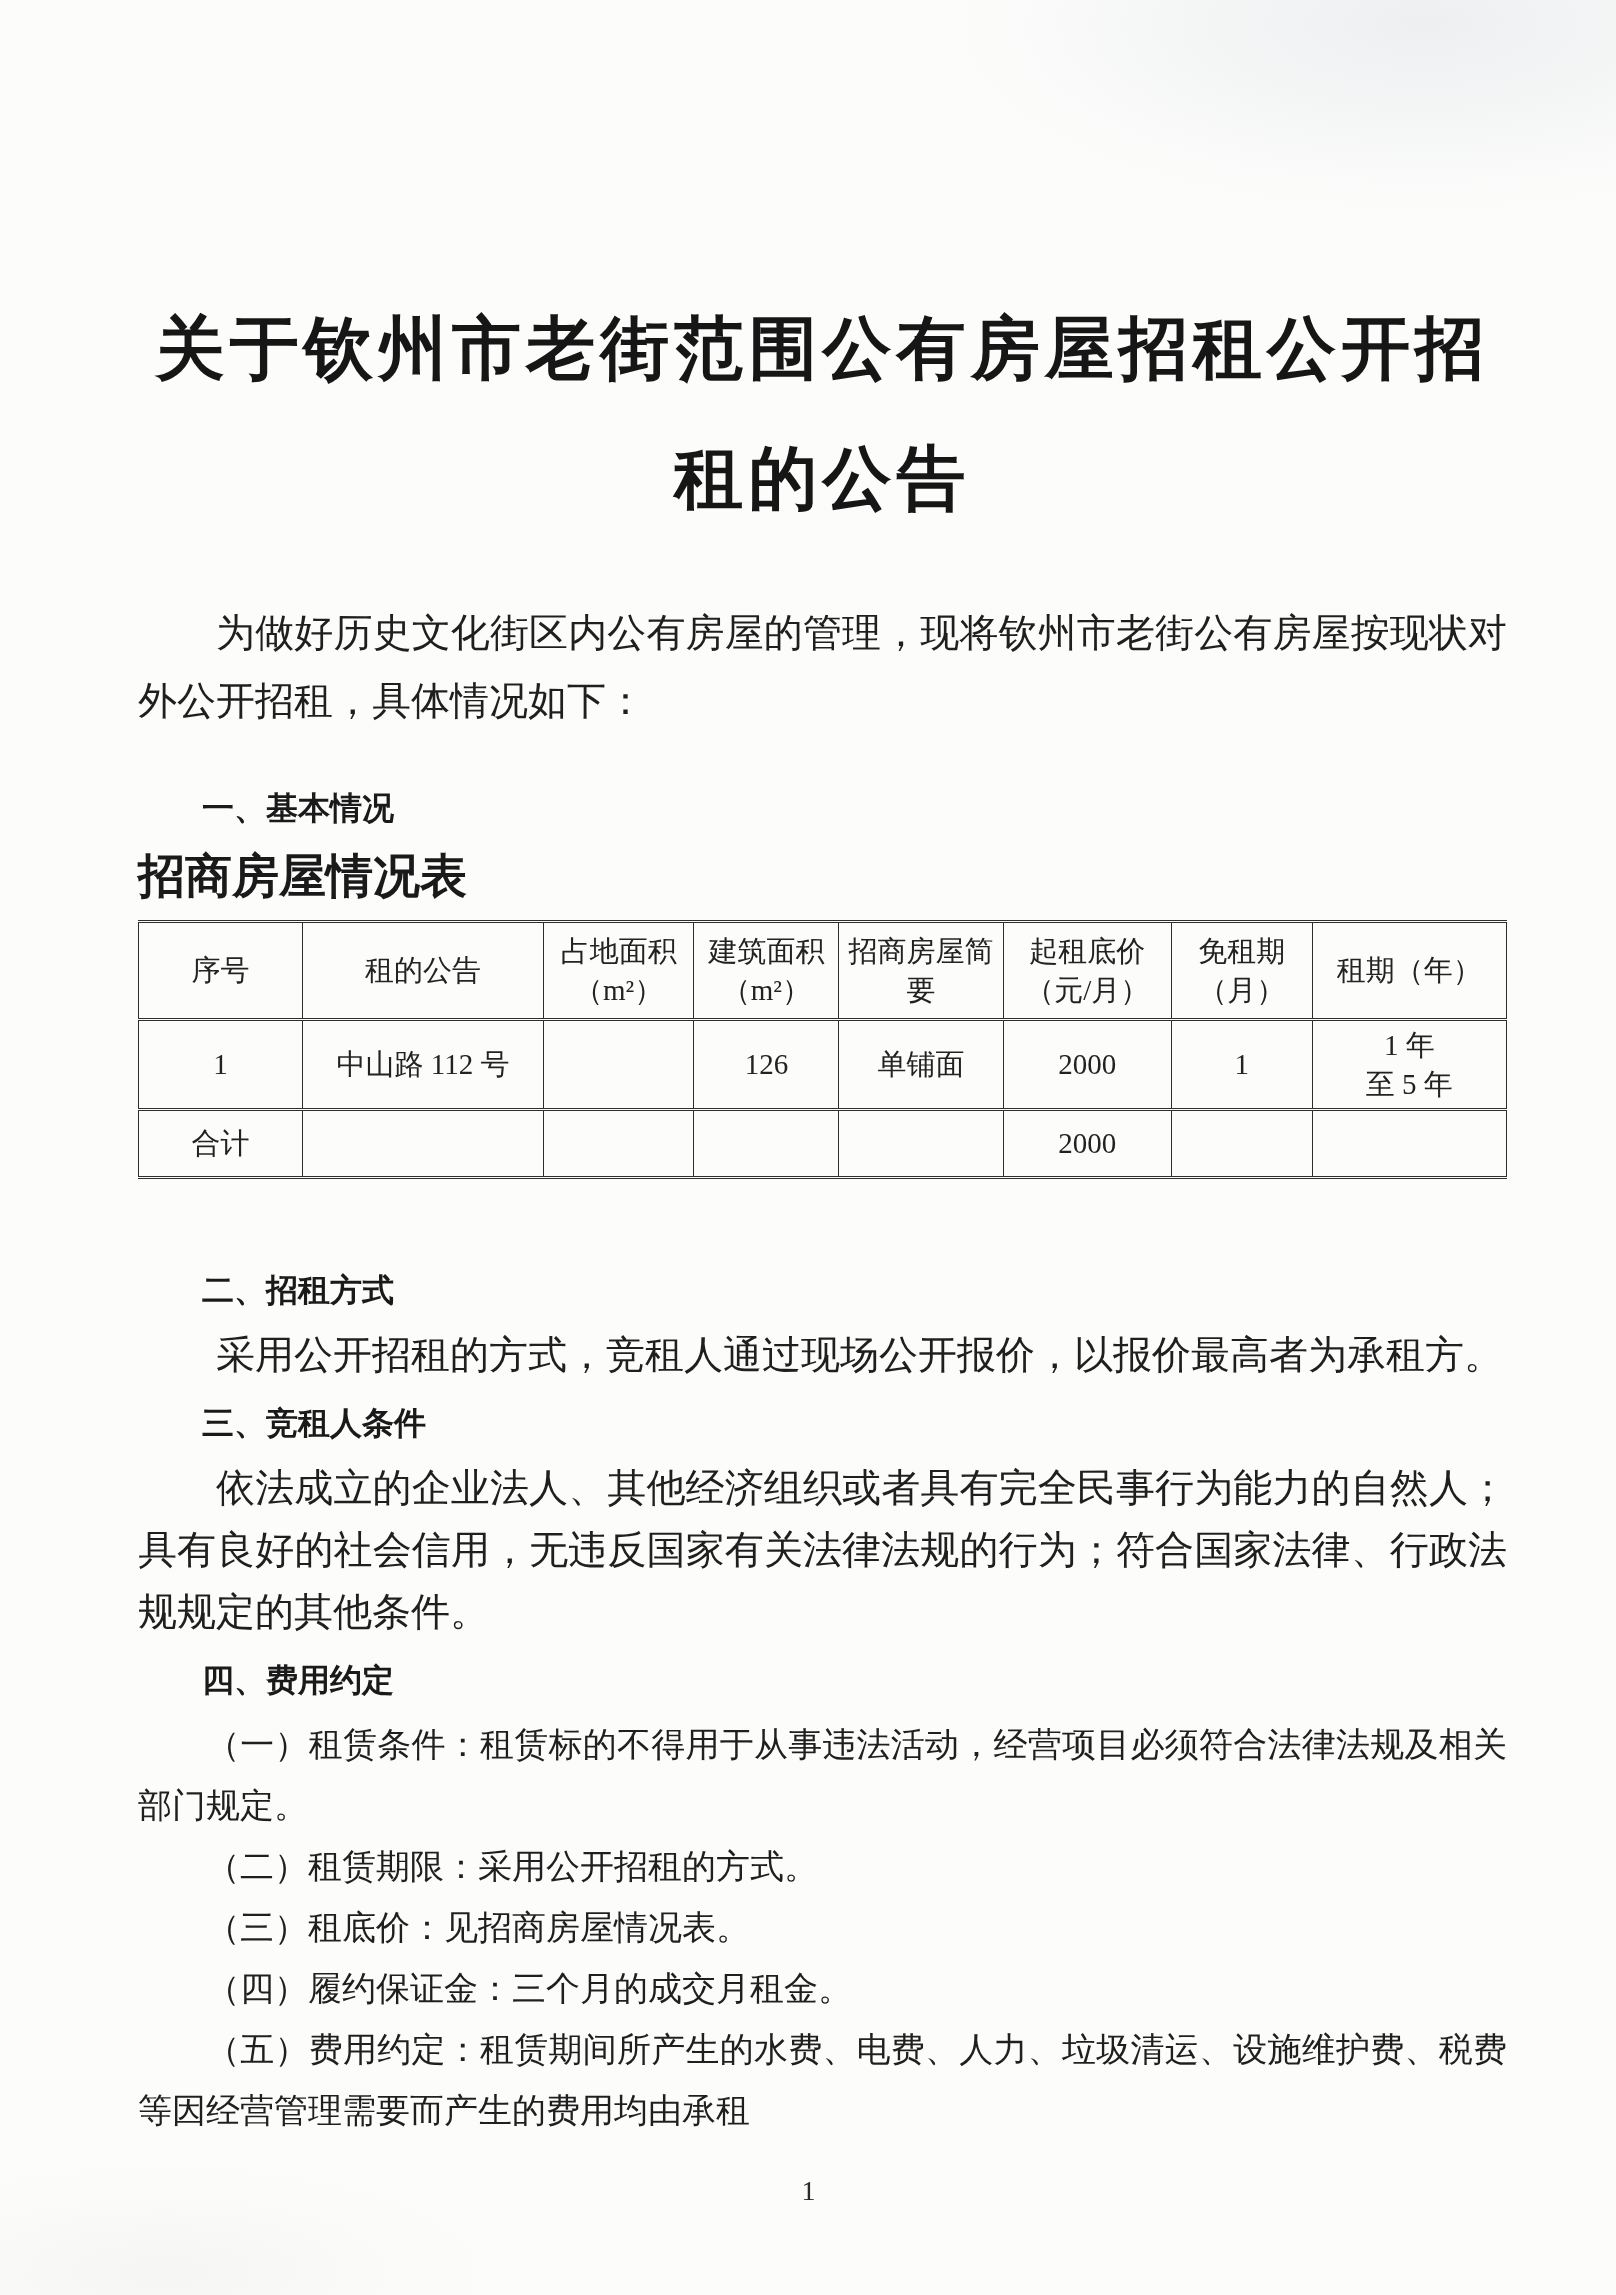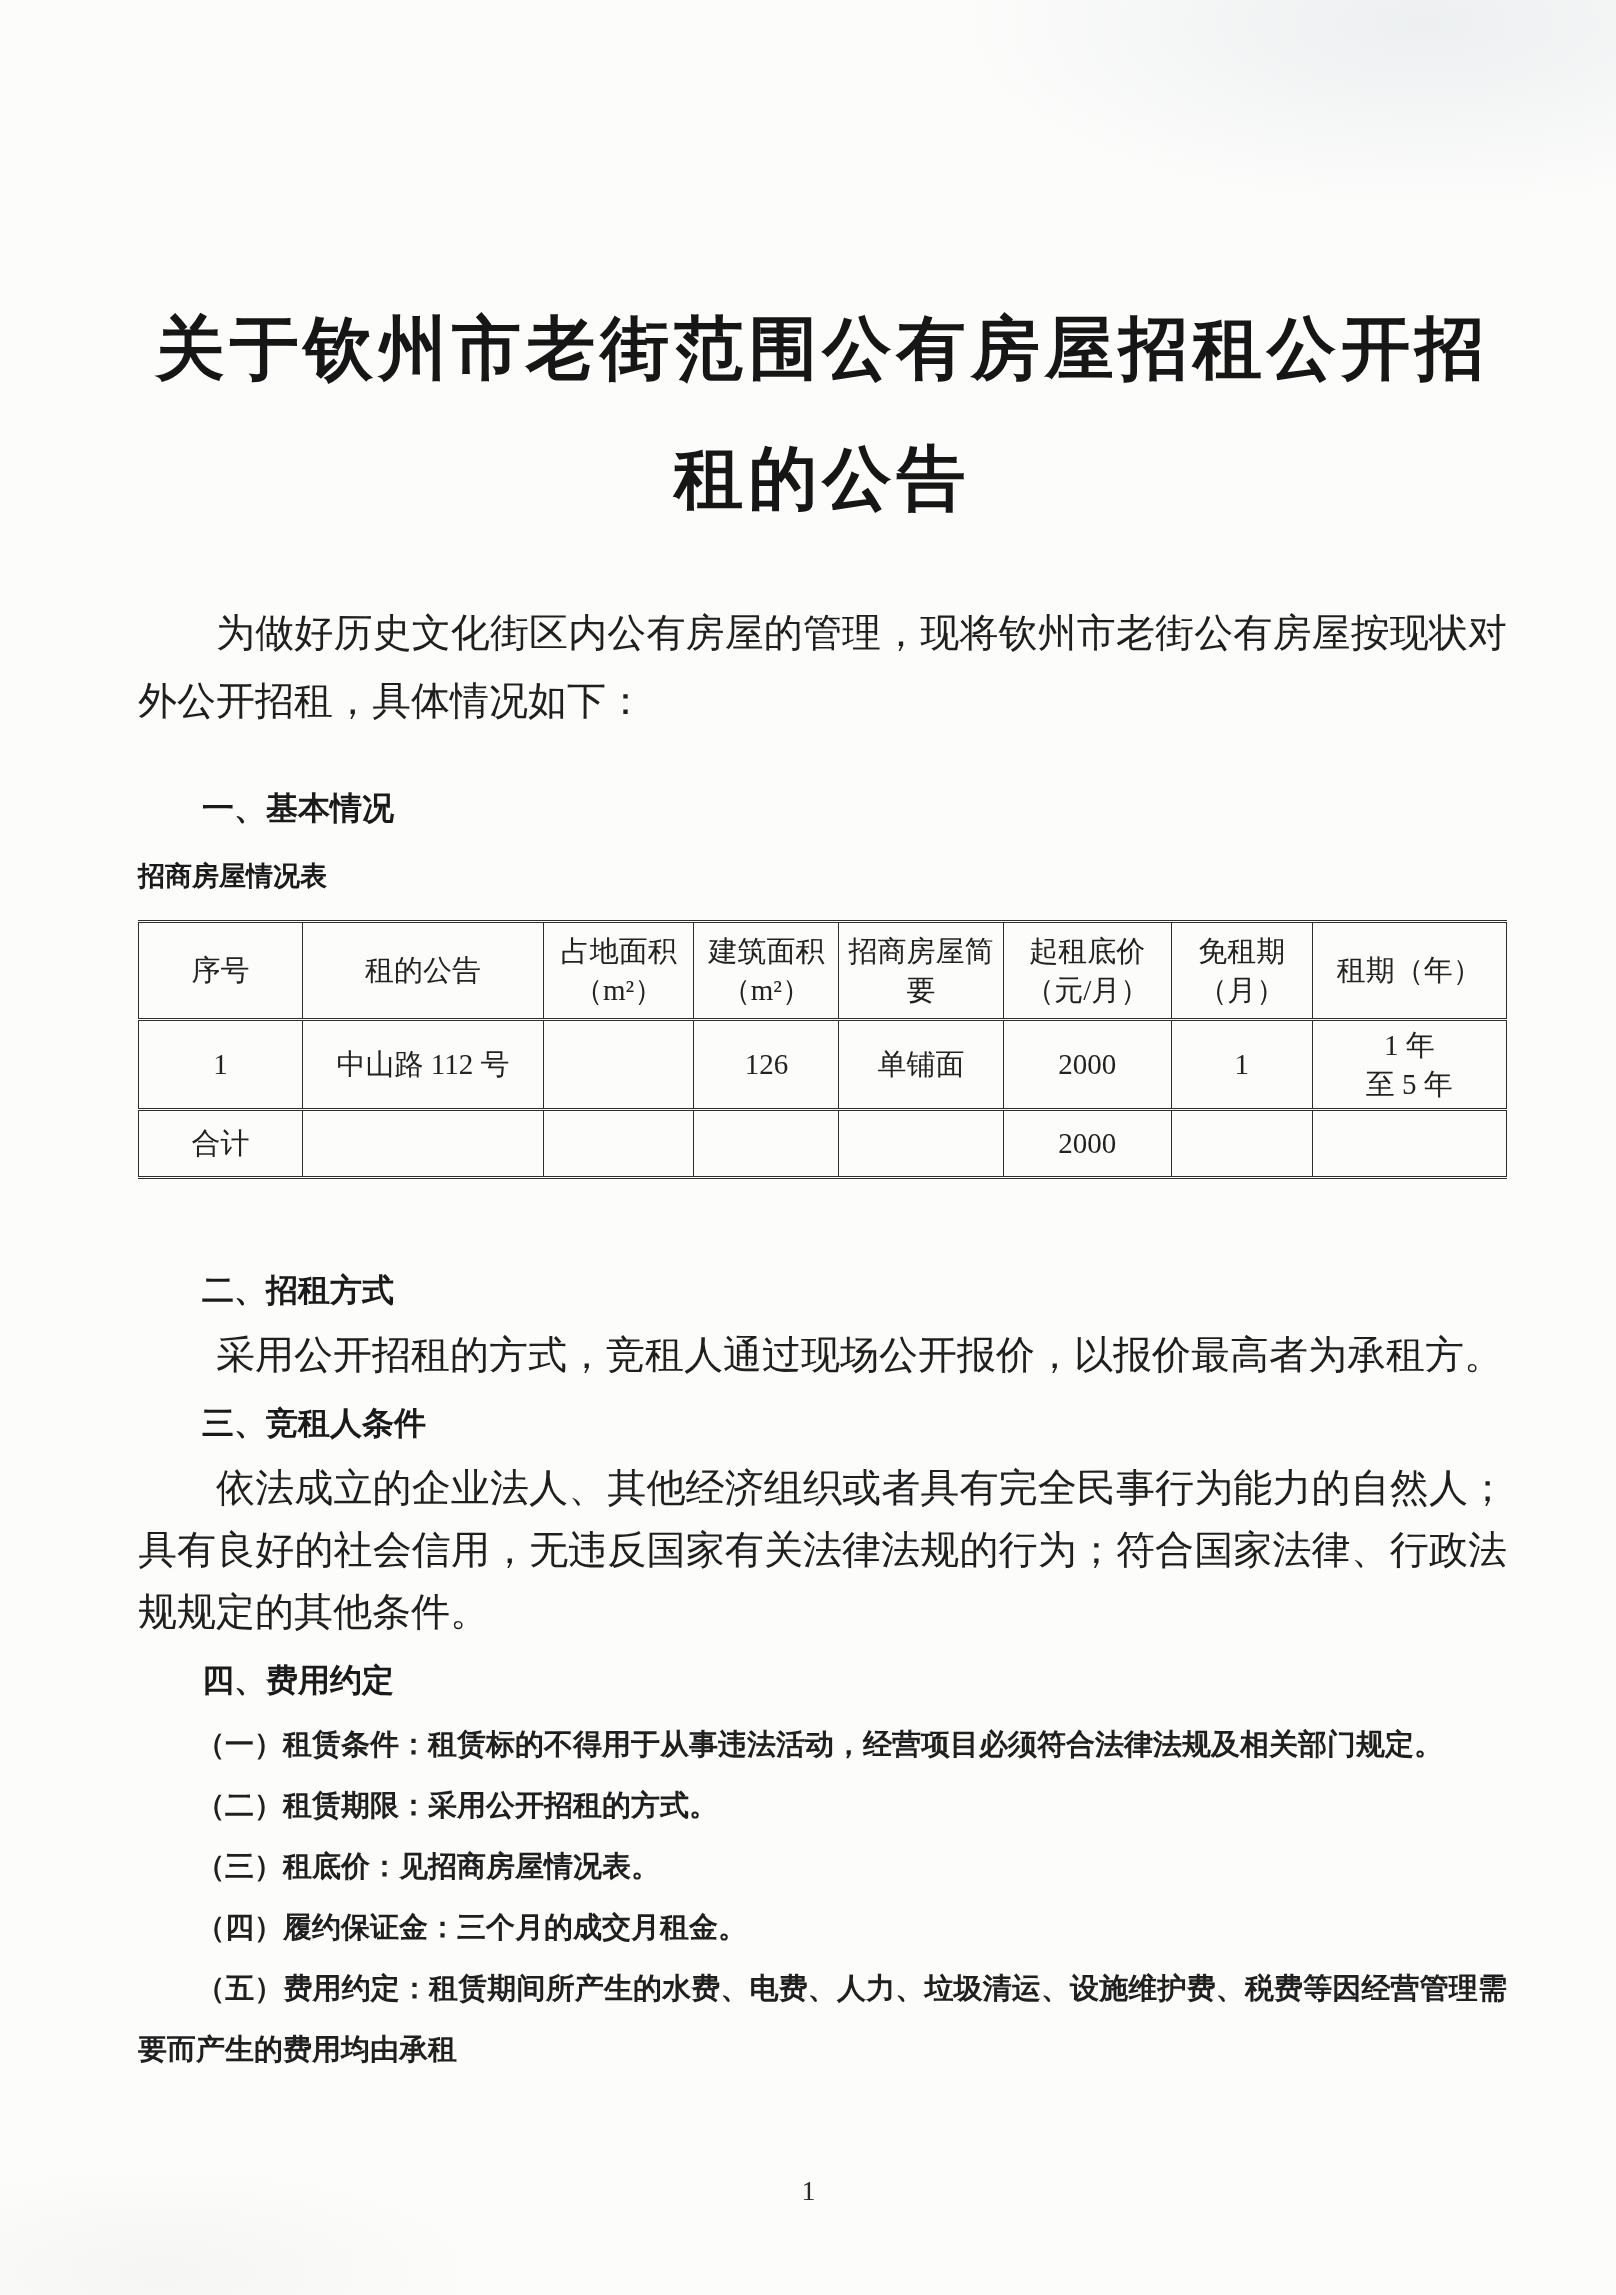--- a/index.html
+++ b/index.html
@@ -45,39 +45,38 @@
     text-indent: 2em;
     color: #1a1a1a;
   }
   .h1 { margin-top: 13.3px; }
   .h2 { margin-top: 77px; }
   .h3 { margin-top: 3.1px; }
   .h4 { margin-top: 3.1px; }
   .table-caption {
     font-family: "Liberation Sans", "DejaVu Sans", sans-serif;
     font-weight: 700;
-    font-size: 27px;
+    font-size: 47px;
     line-height: 64px;
     margin-top: 2px;
     color: #1a1a1a;
   }
   .sec-body {
     font-size: 39px;
     line-height: 62px;
     text-indent: 2em;
     text-align: justify;
     margin: 0;
   }
   .notice p {
-    font-size: 29px;
+    font-size: 34px;
     line-height: 61px;
     text-indent: 2em;
     text-align: justify;
     margin: 0;
-    font-weight: bold;
   }
   table.housing {
     width: 100%;
     margin-top: 12.3px;
     border-collapse: collapse;
     table-layout: fixed;
     font-size: 29px;
     color: #222;
   }
   table.housing td {

